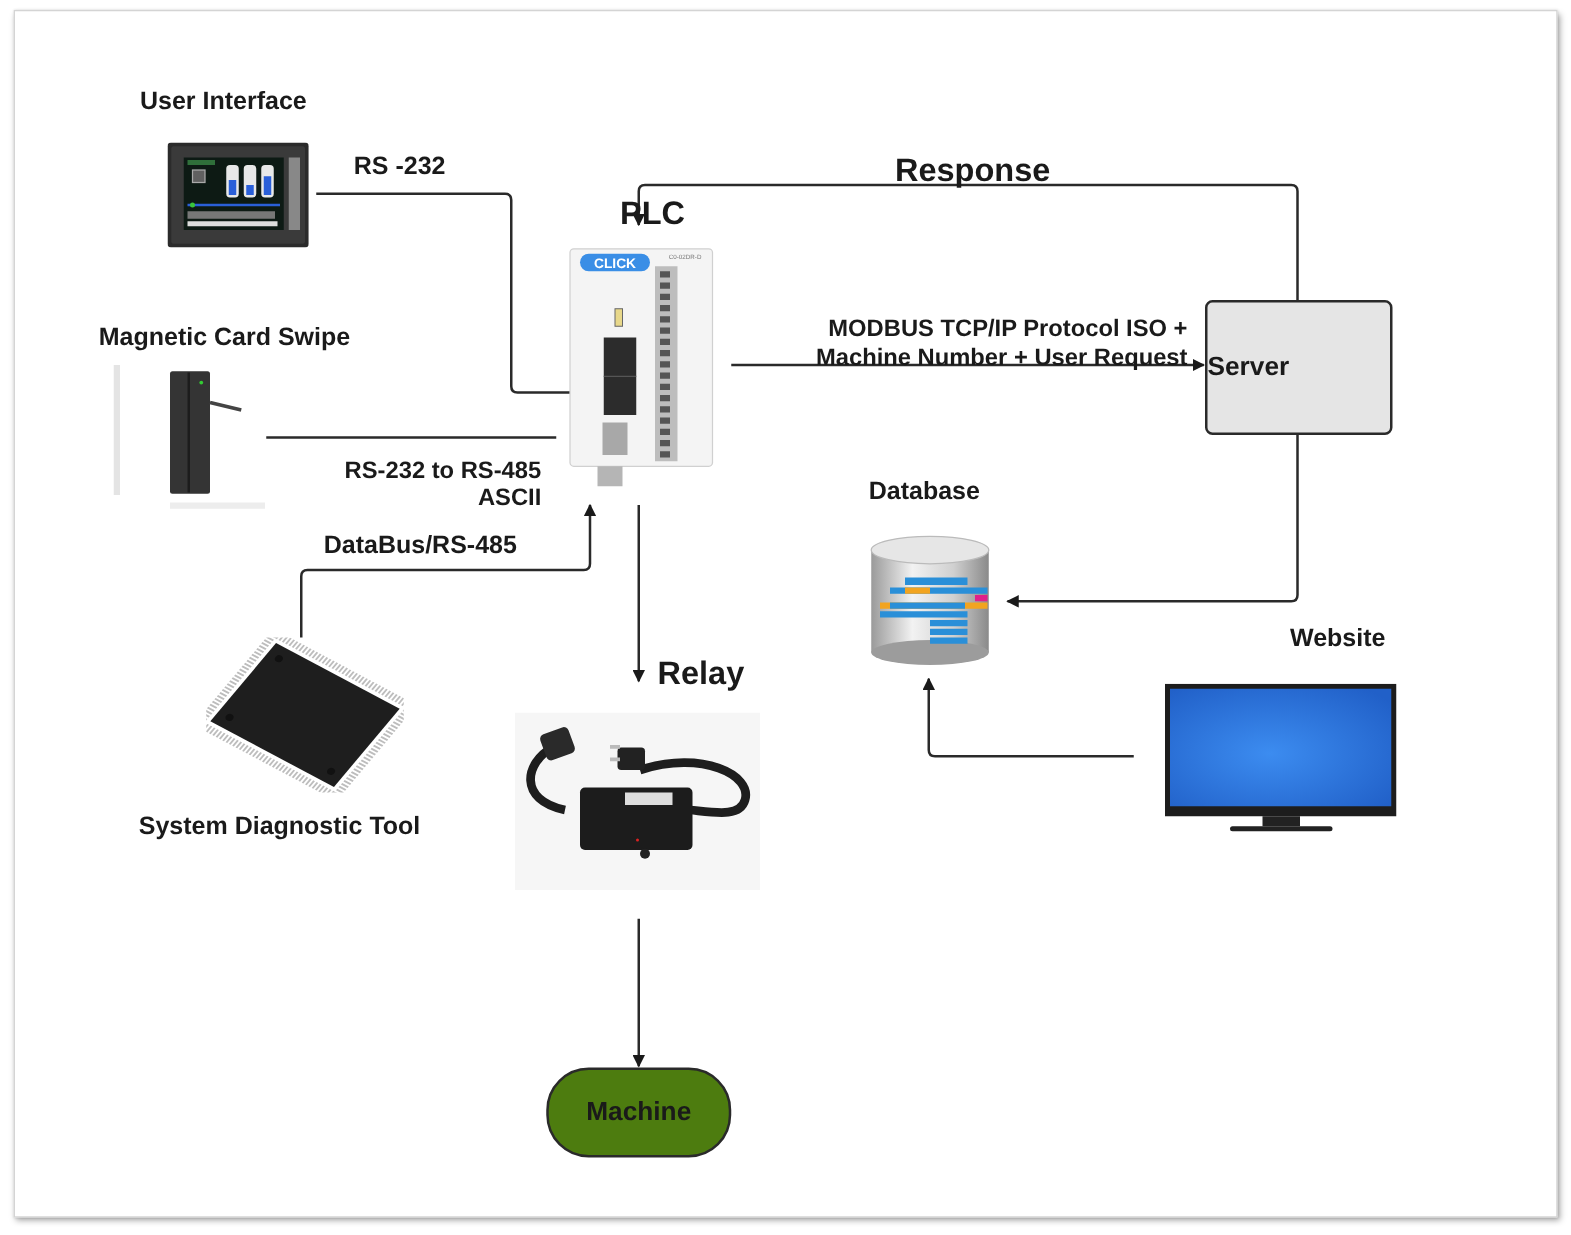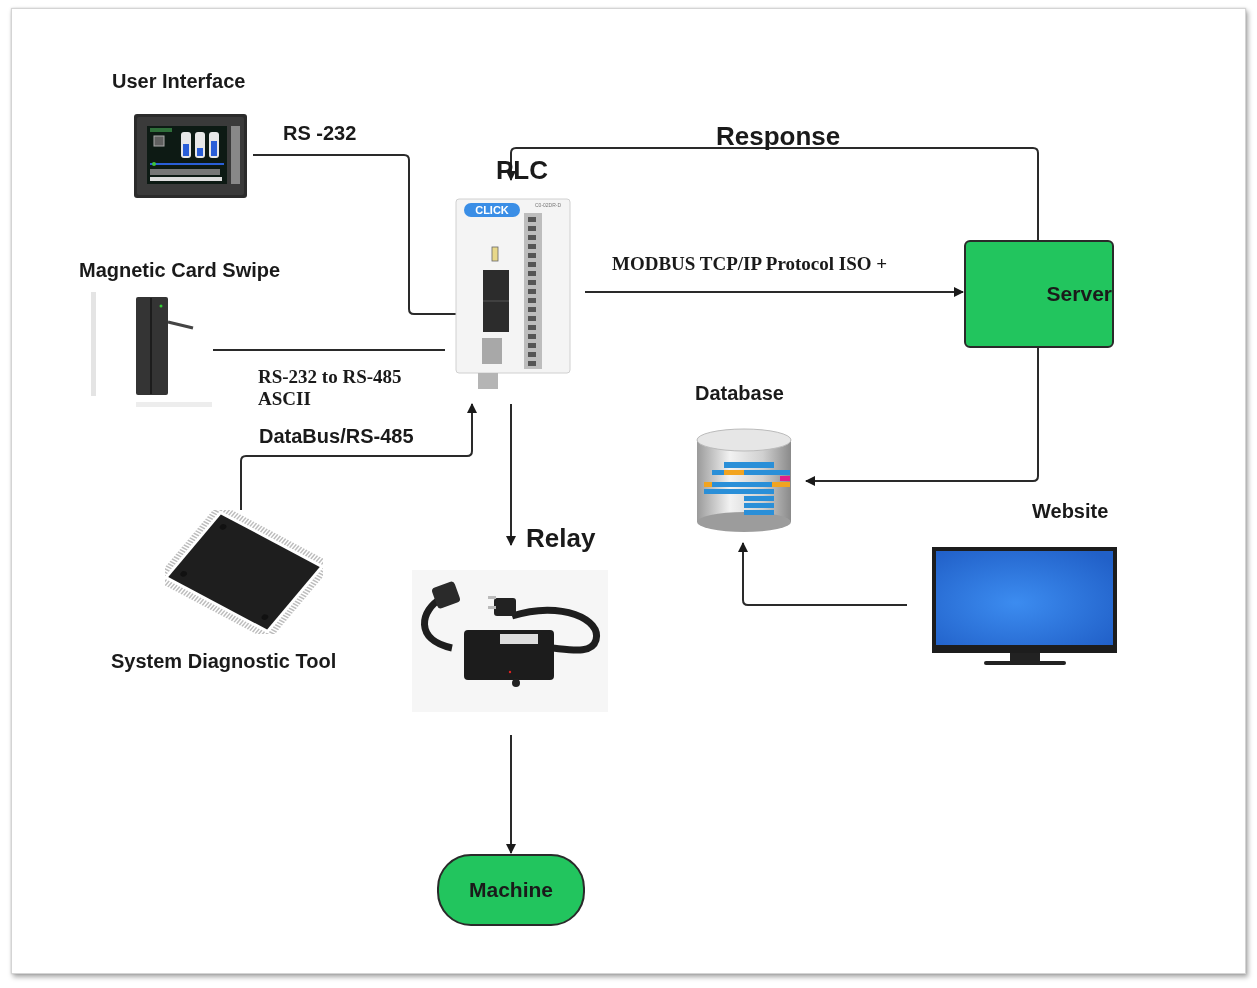--- a/index.html
+++ b/index.html
@@ -7,30 +7,30 @@
   .page {
     position:absolute; left:11px; top:8px; width:1233px; height:964px;
     background:#fff; border:1px solid #d4d4d4;
     box-shadow: 2px 3px 5px rgba(0,0,0,0.35), 0 0 2px rgba(0,0,0,0.15);
   }
   svg.wires { position:absolute; left:0; top:0; width:1257px; height:988px; }
   .lbl { position:absolute; font-weight:bold; color:#1a1a1a; white-space:nowrap; }
   .f21 { font-size:26px; }
   .f20 { font-size:20px; }
   .f19 { font-size:19px; }
-  .center { text-align:left;font-family:Liberation Serif, serif; }
+  .center { text-align:right; }
   .box-server {
     position:absolute; left:964px; top:240px; width:146px; height:104px;
-    border:2px solid #2a2a2a; border-radius:6px; background:#22c55e;
-    display:flex; align-items:center; justify-content:flex-end;
+    border:2px solid #2a2a2a; border-radius:6px; background:#e5e5e5;
+    display:flex; align-items:center; justify-content:flex-start;
     font-weight:bold; font-size:21px; color:#1a1a1a;
   }
   .box-machine {
     position:absolute; left:437px; top:854px; width:144px; height:68px;
-    border:2px solid #2a2a2a; border-radius:34px; background:#22c55e;
+    border:2px solid #2a2a2a; border-radius:34px; background:#4d7c0f;
     display:flex; align-items:center; justify-content:center;
     font-weight:bold; font-size:21px; color:#1a1a1a;
   }
   .dev { position:absolute; }
 </style>
 </head>
 <body>
 
 <div class="page"></div>
 
@@ -116,20 +116,21 @@
   </g>
   <rect x="40" y="52" width="6" height="14" fill="#e8d88a" stroke="#666" stroke-width="0.8"></rect>
   <rect x="31" y="75" width="26" height="62" fill="#2c2c2c"></rect>
   <line x1="31" y1="106" x2="57" y2="106" stroke="#555"></line>
   <rect x="30" y="143" width="20" height="26" fill="#a8a8a8"></rect>
   <rect x="26" y="178" width="20" height="16" fill="#b5b5b5"></rect>
 </svg>
 
 <div class="lbl f19 center" style="left:612px;top:252px;width:338px;line-height:23px;">
   <div>MODBUS TCP/IP Protocol ISO +</div>
+  <div>Machine Number + User Request</div>
 </div>
 
 <div class="lbl f21" style="left:716px;top:121px;">Response</div>
 
 <div class="box-server">
   <span>Server</span>
 </div>
 
 <div class="lbl f20" style="left:695px;top:382px;">Database</div>
 <svg class="dev" style="left:694px;top:428px;" width="100" height="106">

